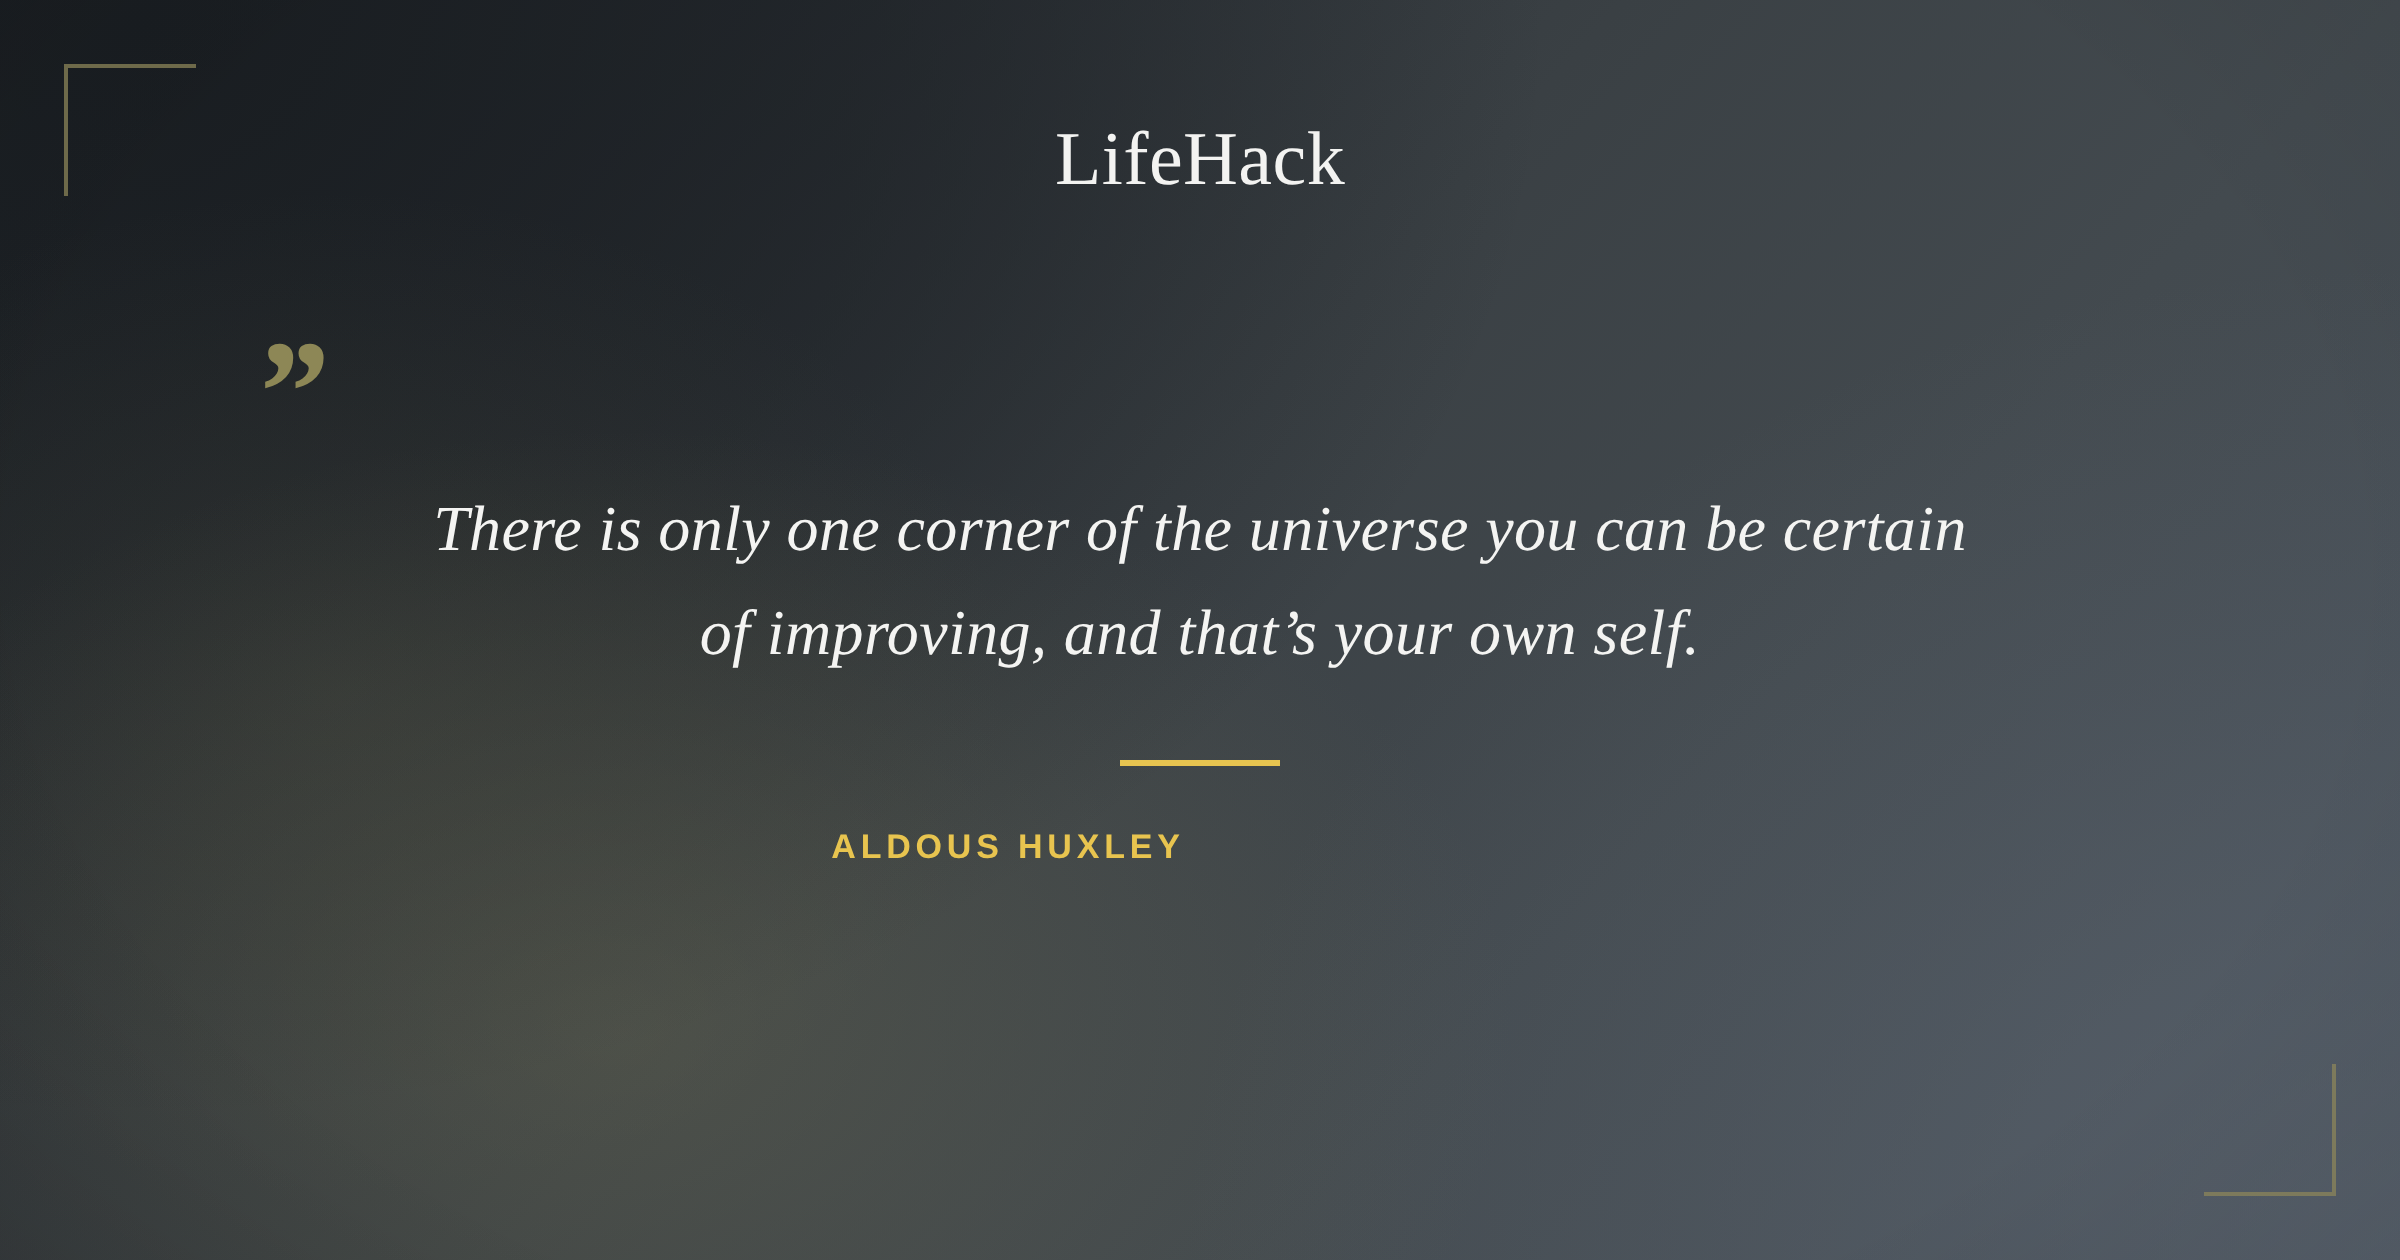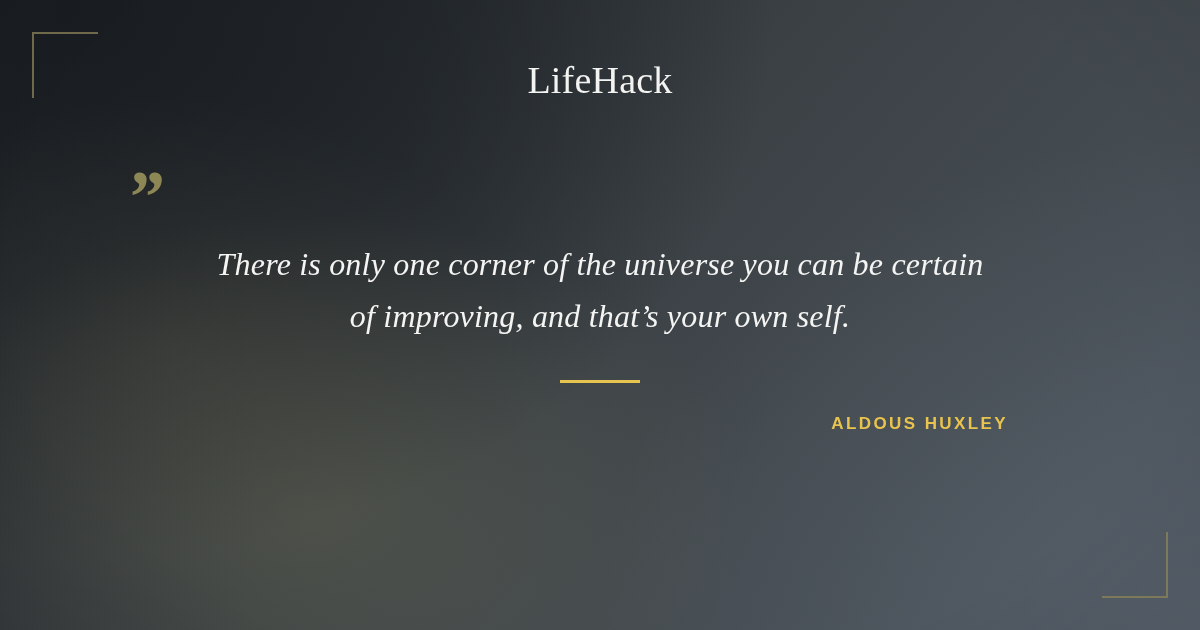--- a/index.html
+++ b/index.html
@@ -115,21 +115,21 @@
     width: 80px;
     height: 3px;
     background: #e7c450;
   }
 
   #attribution {
     position: absolute;
     top: 254px;
     left: 0;
     width: 1008px;
-    text-align: right;
+    text-align: center;
     font-family: "Liberation Sans", sans-serif;
     font-size: 17px;
     font-weight: 600;
     letter-spacing: 2.4px;
     color: #e8c44f;
   }
 </style>
 </head>
 <body>
 

